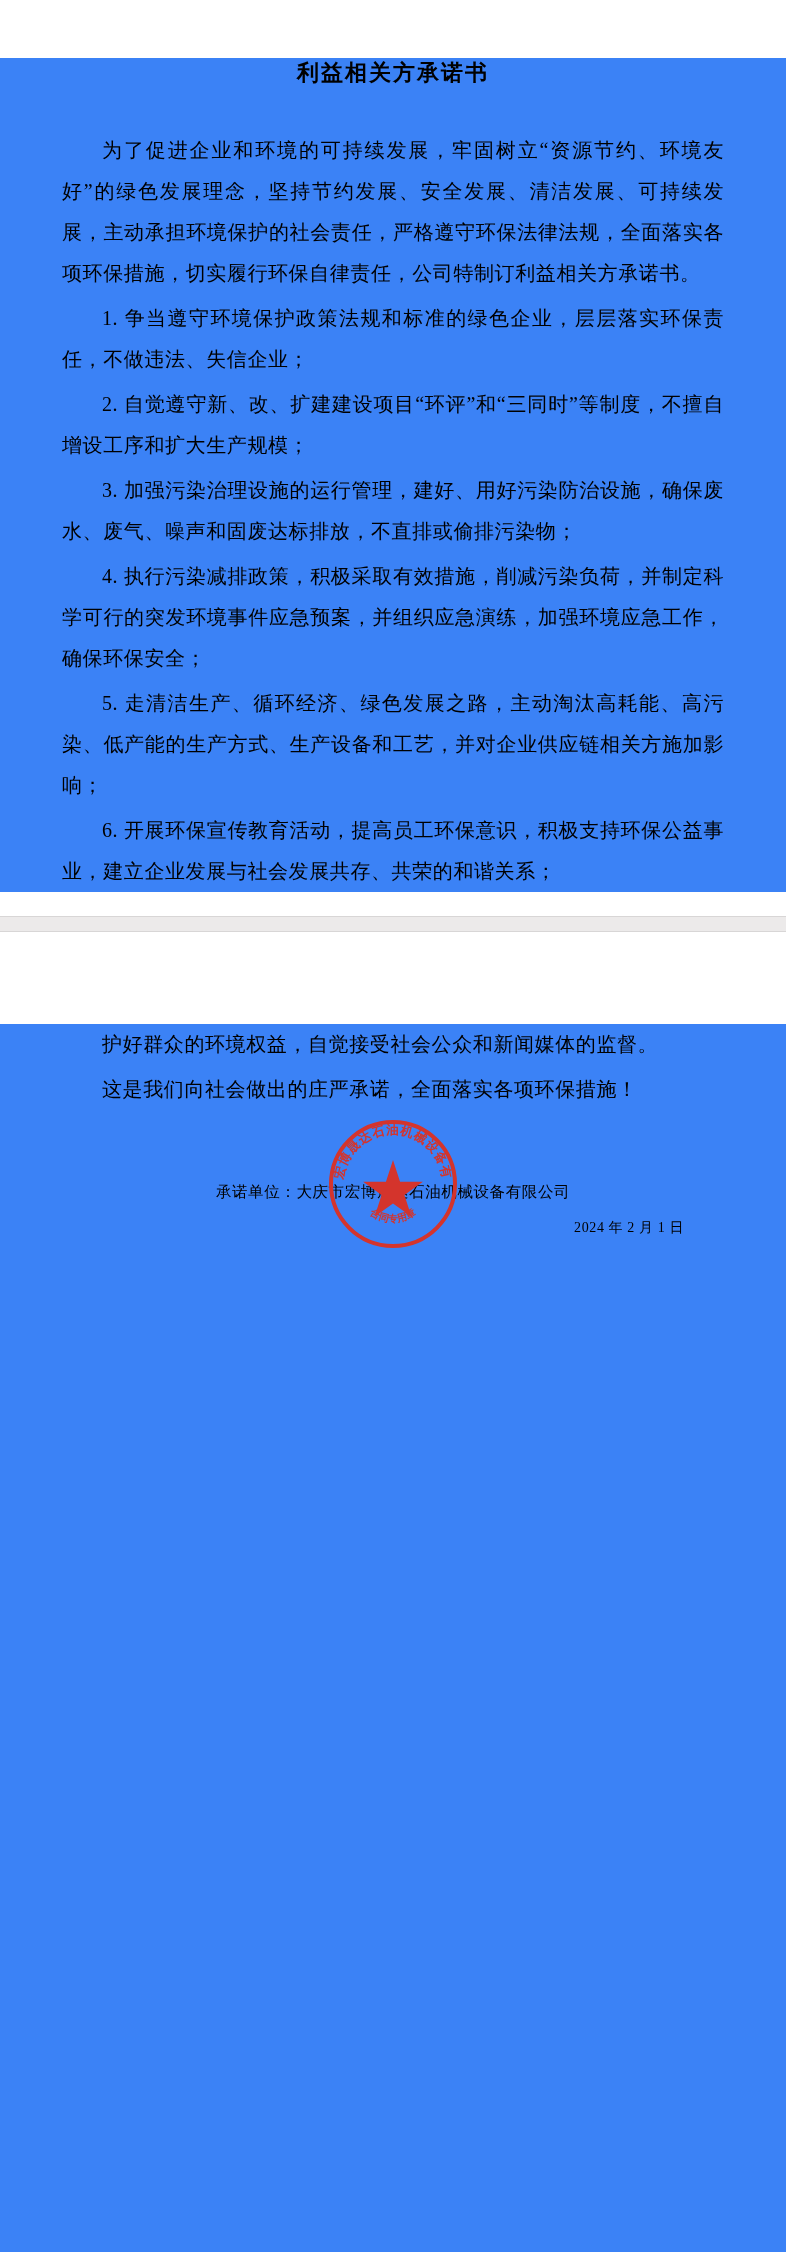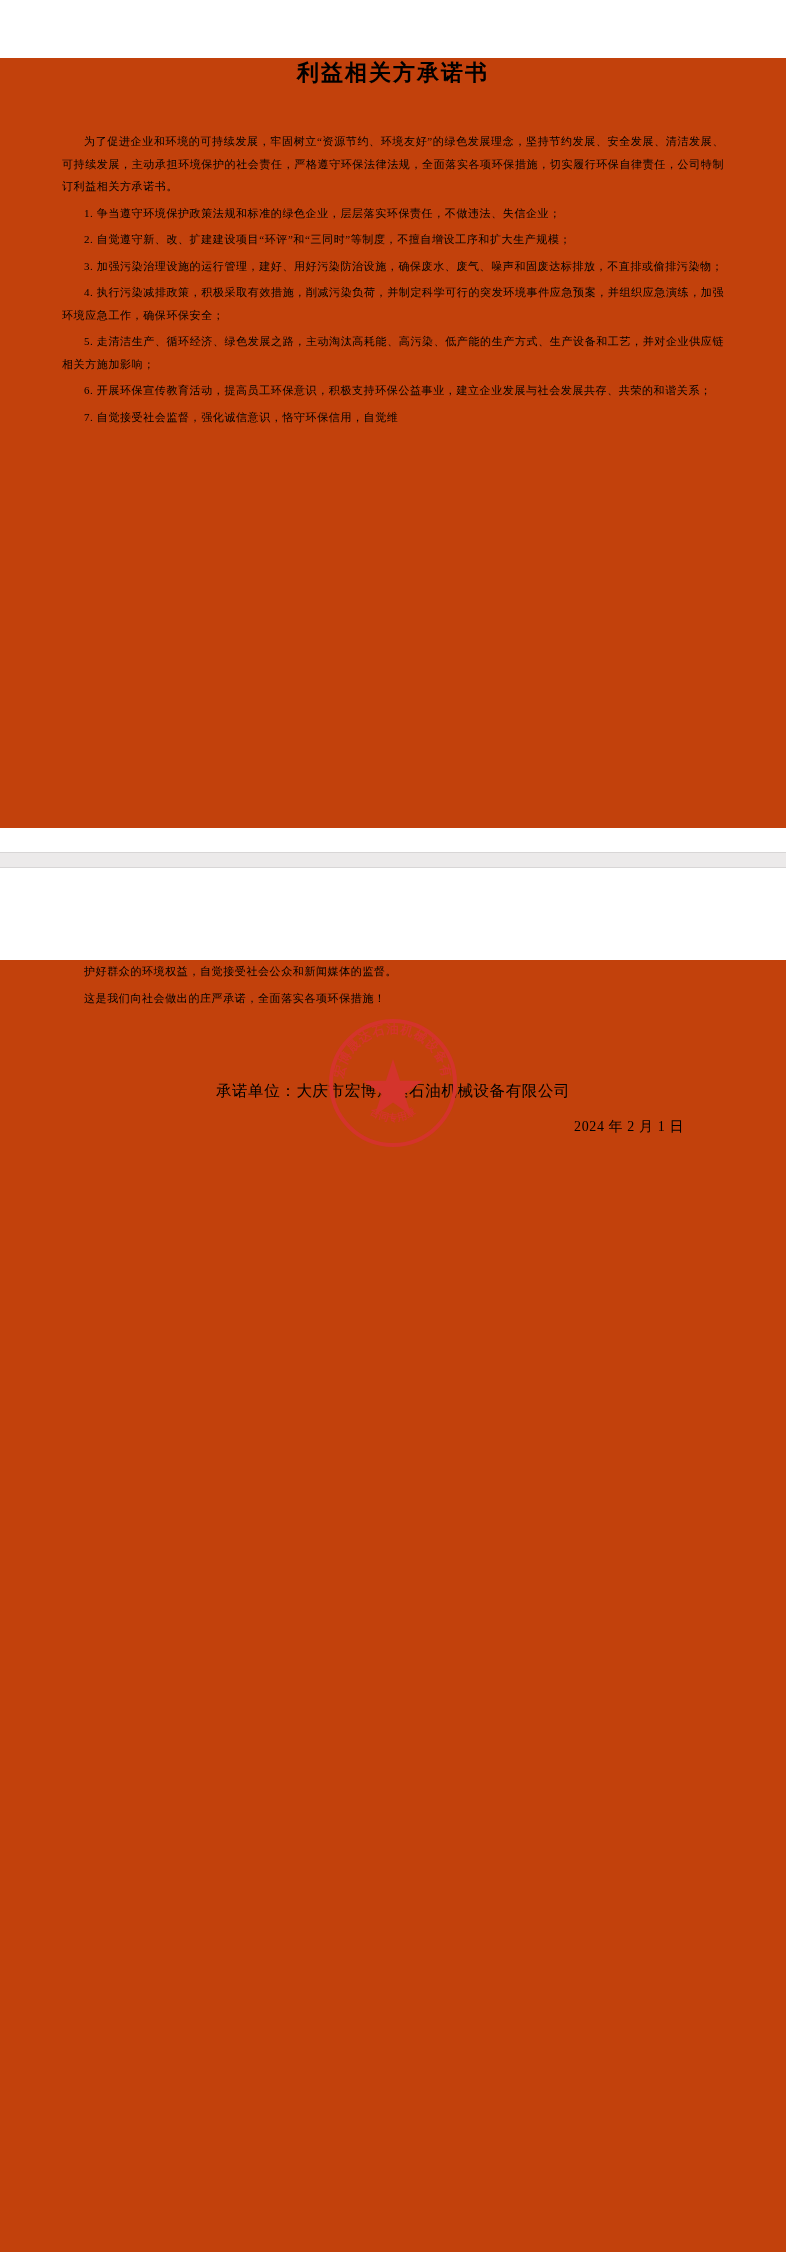--- a/index.html
+++ b/index.html
@@ -8,39 +8,39 @@
     background: #ffffff;
   }
   body {
     width: 786px;
     font-family: "Liberation Serif", "DejaVu Serif", serif;
     color: #000000;
   }
   .page {
     width: 786px;
     position: relative;
-    background: #c2410c;
+    background: #3b82f6;
   }
   .page-one {
     padding: 0 0 0 0;
     min-height: 770px;
   }
   .doc-title {
     text-align: center;
     font-size: 22px;
     font-weight: bold;
     letter-spacing: 2px;
     margin: 58px 0 0 0;
     font-family: "Liberation Serif", "DejaVu Serif", serif;
   }
   .body-block {
     margin: 42px 62px 0 62px;
   }
   p.para {
-    font-size: 11px;
+    font-size: 20px;
     line-height: 2.05;
     margin: 0 0 4px 0;
     text-align: justify;
     text-justify: inter-ideograph;
     text-indent: 2em;
     letter-spacing: 0.6px;
   }
   .page-divider {
     width: 100%;
     height: 14px;
@@ -106,21 +106,20 @@
   <h1 class="doc-title">利益相关方承诺书</h1>
 
   <div class="body-block">
     <p class="para">为了促进企业和环境的可持续发展，牢固树立“资源节约、环境友好”的绿色发展理念，坚持节约发展、安全发展、清洁发展、可持续发展，主动承担环境保护的社会责任，严格遵守环保法律法规，全面落实各项环保措施，切实履行环保自律责任，公司特制订利益相关方承诺书。</p>
     <p class="para">1. 争当遵守环境保护政策法规和标准的绿色企业，层层落实环保责任，不做违法、失信企业；</p>
     <p class="para">2. 自觉遵守新、改、扩建建设项目“环评”和“三同时”等制度，不擅自增设工序和扩大生产规模；</p>
     <p class="para">3. 加强污染治理设施的运行管理，建好、用好污染防治设施，确保废水、废气、噪声和固废达标排放，不直排或偷排污染物；</p>
     <p class="para">4. 执行污染减排政策，积极采取有效措施，削减污染负荷，并制定科学可行的突发环境事件应急预案，并组织应急演练，加强环境应急工作，确保环保安全；</p>
     <p class="para">5. 走清洁生产、循环经济、绿色发展之路，主动淘汰高耗能、高污染、低产能的生产方式、生产设备和工艺，并对企业供应链相关方施加影响；</p>
     <p class="para">6. 开展环保宣传教育活动，提高员工环保意识，积极支持环保公益事业，建立企业发展与社会发展共存、共荣的和谐关系；</p>
-    <p class="para">7. 自觉接受社会监督，强化诚信意识，恪守环保信用，自觉维</p>
   </div>
 
 </div>
 
 <div class="page-divider"></div>
 
 <div class="page page-two">
 
   <div class="cont-block">
     <p class="para">护好群众的环境权益，自觉接受社会公众和新闻媒体的监督。</p>

